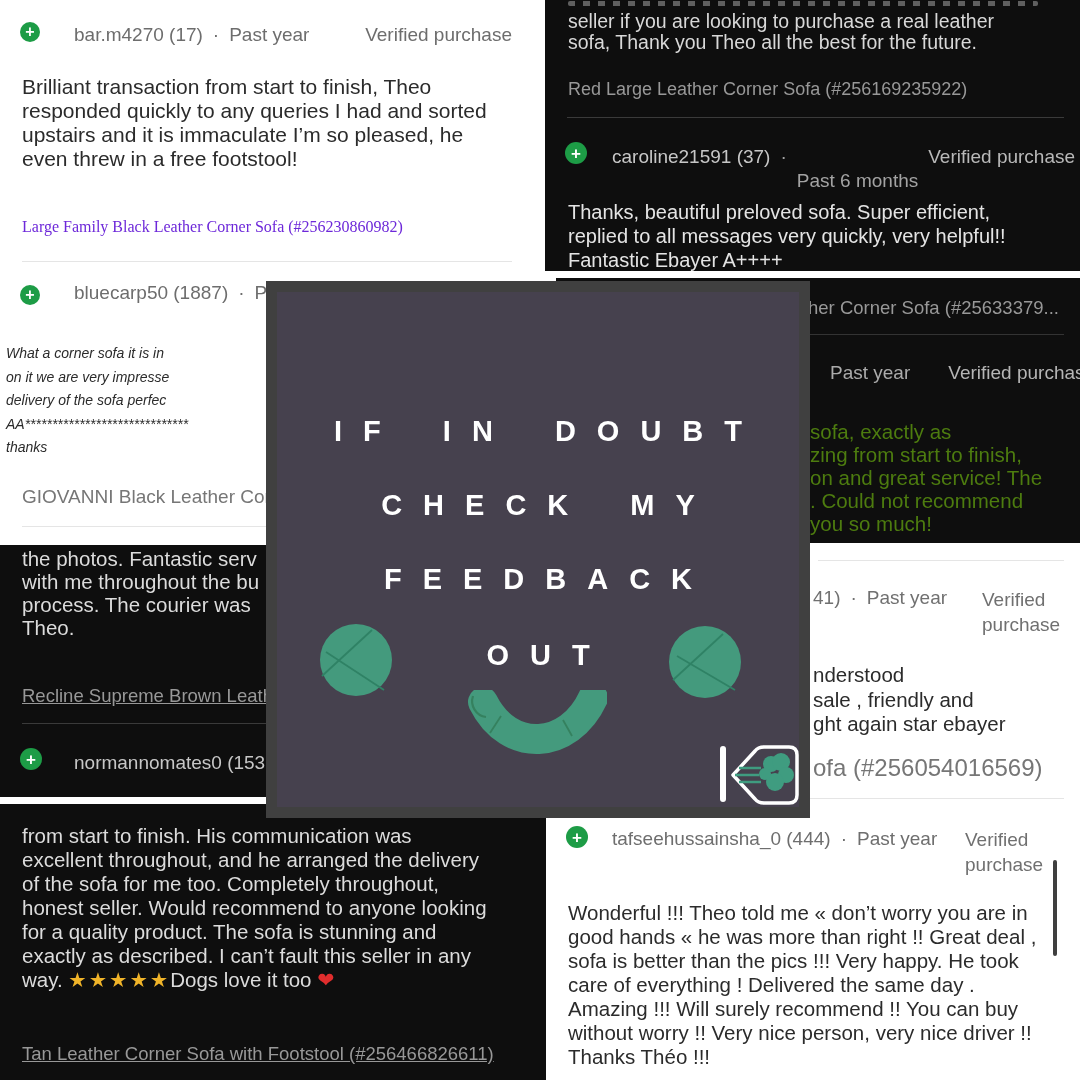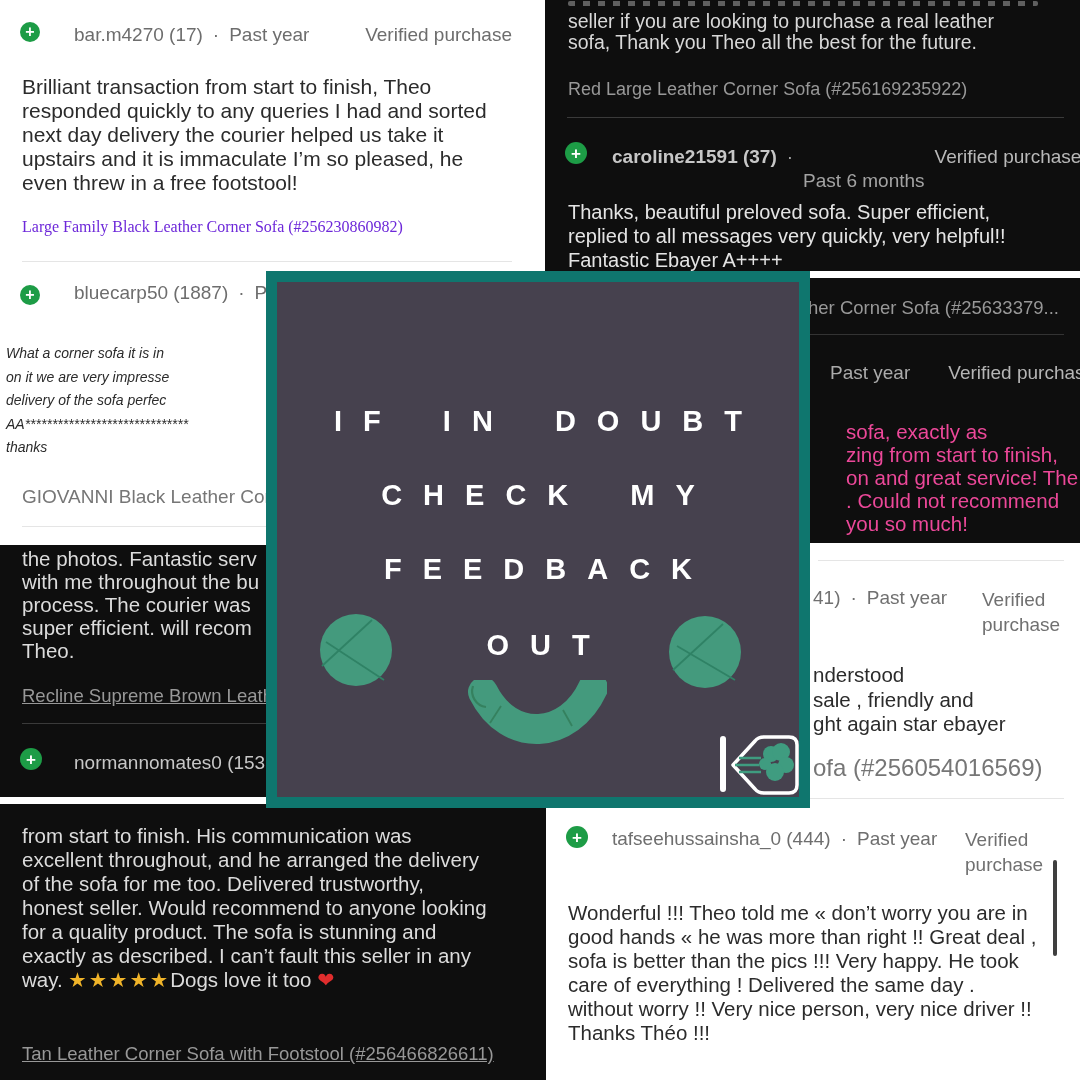--- a/index.html
+++ b/index.html
@@ -17,21 +17,21 @@
   .rev div{white-space:nowrap;}
   .divider{position:absolute;height:1px;}
   .div-light{background:#e5e5e5;}
   .div-dark{background:#3a3a3a;}
   .link{text-decoration:underline;}
   .dots-strip{position:absolute;height:5px;border-radius:2px;opacity:.75;
     background:repeating-linear-gradient(90deg,#7a7a7a 0 7px,transparent 7px 15px);}
   .stars{color:#f0b429;letter-spacing:2px;}
   .heart{color:#e02d2d;}
   
-  #card{position:absolute;left:266px;top:271px;width:544px;height:537px;background:#0f766e;z-index:5;}
+  #card{position:absolute;left:266px;top:281px;width:544px;height:537px;background:#404040;z-index:5;}
   #card-inner{position:absolute;inset:11px;background:#46414e;}
   .card-line{position:absolute;left:0;right:0;text-align:center;color:#fff;font-weight:700;
              font-size:29px;letter-spacing:21px;word-spacing:12px;text-indent:21px;}
   .scrollbar{position:absolute;width:4px;border-radius:2px;background:#3f3f3f;}
 </style>
 </head>
 <body>
 
 <div id="stage">
 
@@ -43,21 +43,20 @@
   <div class="plus sm" style="left:20px;top:22px;">+</div>
   <div class="t hdr" style="left:74px;top:24px;width:438px;color:#6d6d6d;">
     <span>bar.m4270 (17)</span>
     <span>·</span>
     <span>Past year</span>
     <span class="vp">Verified purchase</span>
   </div>
   <div class="t rev" style="left:22px;top:75px;font-size:21px;line-height:24px;color:#2b2b2b;">
     <div>Brilliant transaction from start to finish, Theo</div>
     <div>responded quickly to any queries I had and sorted</div>
-    <div>next day delivery the courier helped us take it</div>
     <div>upstairs and it is immaculate I’m so pleased, he</div>
     <div>even threw in a free footstool!</div>
   </div>
   <div class="t" style="left:22px;top:218px;font-size:16px;color:#6d28d9;font-family:Liberation Serif, serif;">Large Family Black Leather Corner Sofa (#256230860982)</div>
   <div class="divider div-light" style="left:22px;top:261px;width:490px;"></div>
 
   <div class="plus sm" style="left:20px;top:285px;">+</div>
   <div class="t hdr" style="left:74px;top:282px;width:200px;color:#6d6d6d;">
     <span>bluecarp50 (1887)</span>
     <span>·</span>
@@ -76,61 +75,60 @@
   <div class="dots-strip" style="left:568px;top:1px;width:470px;"></div>
   <div class="t rev" style="left:568px;top:11px;font-size:19.5px;line-height:20.5px;color:#d8d8d8;">
     <div>seller if you are looking to purchase a real leather</div>
     <div>sofa, Thank you Theo all the best for the future.</div>
   </div>
   <div class="t" style="left:568px;top:79px;font-size:18px;color:#989898;">Red Large Leather Corner Sofa (#256169235922)</div>
   <div class="divider div-dark" style="left:567px;top:117px;width:497px;"></div>
 
   <div class="plus md" style="left:565px;top:142px;">+</div>
   <div class="t hdr" style="left:612px;top:146px;width:430px;">
-    <span style="color:#c7c7c7;font-weight:bold;">caroline21591 (37)</span>
+    <span style="color:#c7c7c7;">caroline21591 (37)</span>
     <span style="color:#a3a3a3;">·</span>
     <span style="color:#a3a3a3;margin-top:24px;">Past 6 months</span>
     <span class="vp" style="color:#b9b9b9;">Verified purchase</span>
   </div>
   <div class="t rev" style="left:568px;top:200px;font-size:20px;line-height:24px;color:#e4e4e4;">
     <div>Thanks, beautiful preloved sofa. Super efficient,</div>
     <div>replied to all messages very quickly, very helpful!!</div>
     <div>Fantastic Ebayer A++++</div>
   </div>
 
   <div class="t" style="left:808px;top:297px;font-size:18.5px;color:#989898;">her Corner Sofa (#25633379...</div>
   <div class="divider div-dark" style="left:806px;top:334px;width:258px;background:#333;"></div>
   <div class="t hdr" style="left:830px;top:362px;gap:38px;">
     <span style="color:#ababab;">Past year</span>
     <span style="color:#b5b5b5;">Verified purchase</span>
   </div>
-  <div class="t rev" style="left:810px;top:420px;font-size:20.5px;line-height:23px;color:#ec4899;padding-left:36px;">
+  <div class="t rev" style="left:810px;top:420px;font-size:20.5px;line-height:23px;color:#4d7c0f;">
     <div>sofa, exactly as</div>
     <div>zing from start to finish,</div>
     <div>on and great service! The</div>
     <div>. Could not recommend</div>
     <div>you so much!</div>
   </div>
 
   <div class="t rev" style="left:22px;top:547px;font-size:20.5px;line-height:23px;color:#dcdcdc;">
     <div>the photos. Fantastic serv</div>
     <div>with me throughout the bu</div>
     <div>process. The courier was</div>
-    <div>super efficient. will recom</div>
     <div>Theo.</div>
   </div>
   <div class="t link" style="left:22px;top:685px;font-size:18.5px;color:#989898;">Recline Supreme Brown Leath</div>
   <div class="divider div-dark" style="left:22px;top:723px;width:246px;"></div>
   <div class="plus md" style="left:20px;top:748px;">+</div>
   <div class="t" style="left:74px;top:752px;font-size:19px;color:#c7c7c7;">normannomates0 (1539)</div>
 
   <div class="t rev" style="left:22px;top:824px;font-size:20.5px;line-height:24px;color:#dcdcdc;">
     <div>from start to finish. His communication was</div>
     <div>excellent throughout, and he arranged the delivery</div>
-    <div>of the sofa for me too. Delivered trustworthy,</div>
+    <div>of the sofa for me too. Completely throughout,</div>
     <div>honest seller. Would recommend to anyone looking</div>
     <div>for a quality product. The sofa is stunning and</div>
     <div>exactly as described. I can’t fault this seller in any</div>
     <div>
       <span>way. </span><span class="stars">★★★★★</span><span>Dogs love it too </span><span class="heart">❤</span>
     </div>
   </div>
   <div class="t link" style="left:22px;top:1043px;font-size:18.5px;color:#989898;">Tan Leather Corner Sofa with Footstool (#256466826611)</div>
 
   <div class="divider div-light" style="left:818px;top:560px;width:246px;"></div>
@@ -159,20 +157,21 @@
   </div>
   <div class="t" style="left:965px;top:827px;font-size:19px;line-height:25px;color:#707070;">
     <div>Verified</div>
     <div>purchase</div>
   </div>
   <div class="t rev" style="left:568px;top:901px;font-size:20.5px;line-height:24px;color:#2b2b2b;">
     <div>Wonderful !!! Theo told me « don’t worry you are in</div>
     <div>good hands «  he was more than right !! Great deal ,</div>
     <div>sofa is better than the pics !!! Very happy. He took</div>
     <div>care of everything ! Delivered the same day .</div>
+    <div>Amazing !!! Will surely recommend !! You can buy</div>
     <div>without worry !! Very nice person, very nice driver !!</div>
     <div>Thanks Théo !!!</div>
   </div>
   <div class="scrollbar" style="left:1053px;top:860px;height:96px;"></div>
 
   <div id="card">
     <div id="card-inner">
       <div class="card-line" style="top:123px;">IF IN DOUBT</div>
       <div class="card-line" style="top:197px;">CHECK MY</div>
       <div class="card-line" style="top:271px;">FEEDBACK</div>

